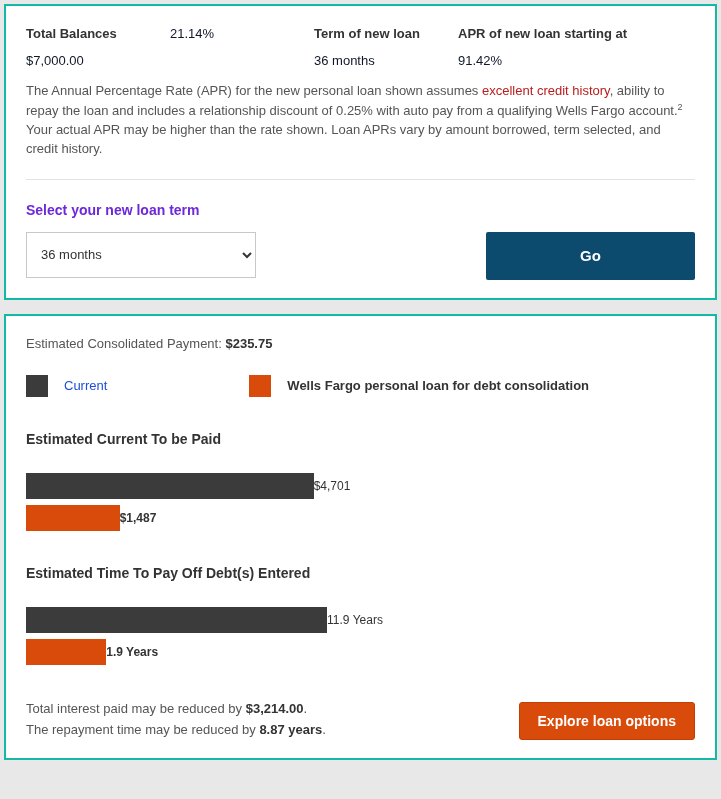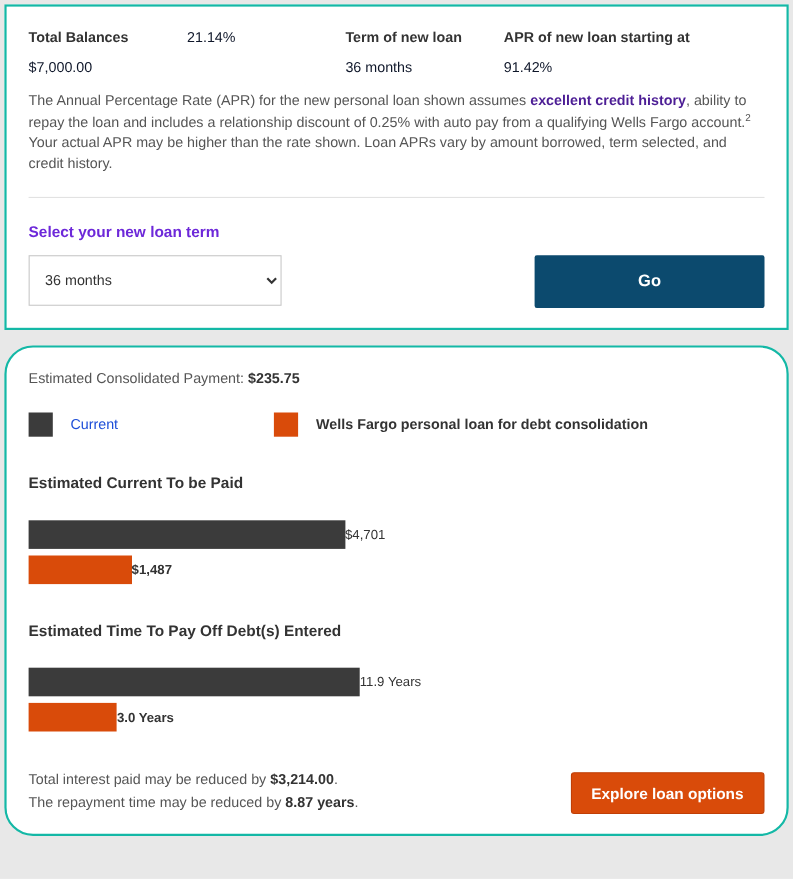--- a/index.html
+++ b/index.html
@@ -10,21 +10,21 @@
     font-family: Verdana, Geneva, sans-serif;
     font-size: 13px;
     color: #333;
     width: 721px;
   }
   .card {
     background: #fff;
     border: 2px solid #14b8a6;
     padding: 20px 20px 18px 20px;
   }
-  .card + .card { margin-top: 14px; border-radius: 26px; }
+  .card + .card { margin-top: 14px; }
   .summary-row {
     display: flex;
     gap: 24px;
     margin-bottom: 14px;
   }
   .summary-col { min-width: 120px; }
   .summary-col.fw { flex: 1; }
   .summary-col .hdr {
     font-weight: bold;
     color: #333;
@@ -36,21 +36,21 @@
   .summary-col .val {
     color: #0f172a;
     font-size: 13px;
   }
   .disclaimer {
     color: #555;
     font-size: 13px;
     line-height: 1.45;
     margin-bottom: 20px;
   }
-  .disclaimer b { color: #4c1d95; font-weight: bold; margin-top: 20px; }
+  .disclaimer b { color: #b91c1c; font-weight: normal; margin-top: 20px; }
   .disclaimer sup { font-size: 9px; }
   .hr {
     border: none;
     border-top: 1px solid #e2e2e2;
     margin: 0 0 22px 0;
   }
   .term-label {
     font-weight: bold;
     color: #6d28d9;
     font-size: 14px;
@@ -213,21 +213,21 @@
   </div>
 
   <div class="chart">
     <div class="chart-title">Estimated Time To Pay Off Debt(s) Entered</div>
     <div class="bar-row">
       <div class="bar dark" style="width:45%"></div>
       <span class="bar-lbl">11.9 Years</span>
     </div>
     <div class="bar-row">
       <div class="bar orange" style="width:12%"></div>
-      <span class="bar-lbl bold">3.0 Years</span>
+      <span class="bar-lbl bold">1.9 Years</span>
     </div>
   </div>
 
   <div class="footer-row">
     <div class="footer-text">
       <span>Total interest paid may be reduced by </span><b>$3,214.00</b><span>.</span><br>
       <span>The repayment time may be reduced by </span><b>8.87 years</b><span>.</span>
     </div>
     <button class="explore-btn">Explore loan options</button>
   </div>

